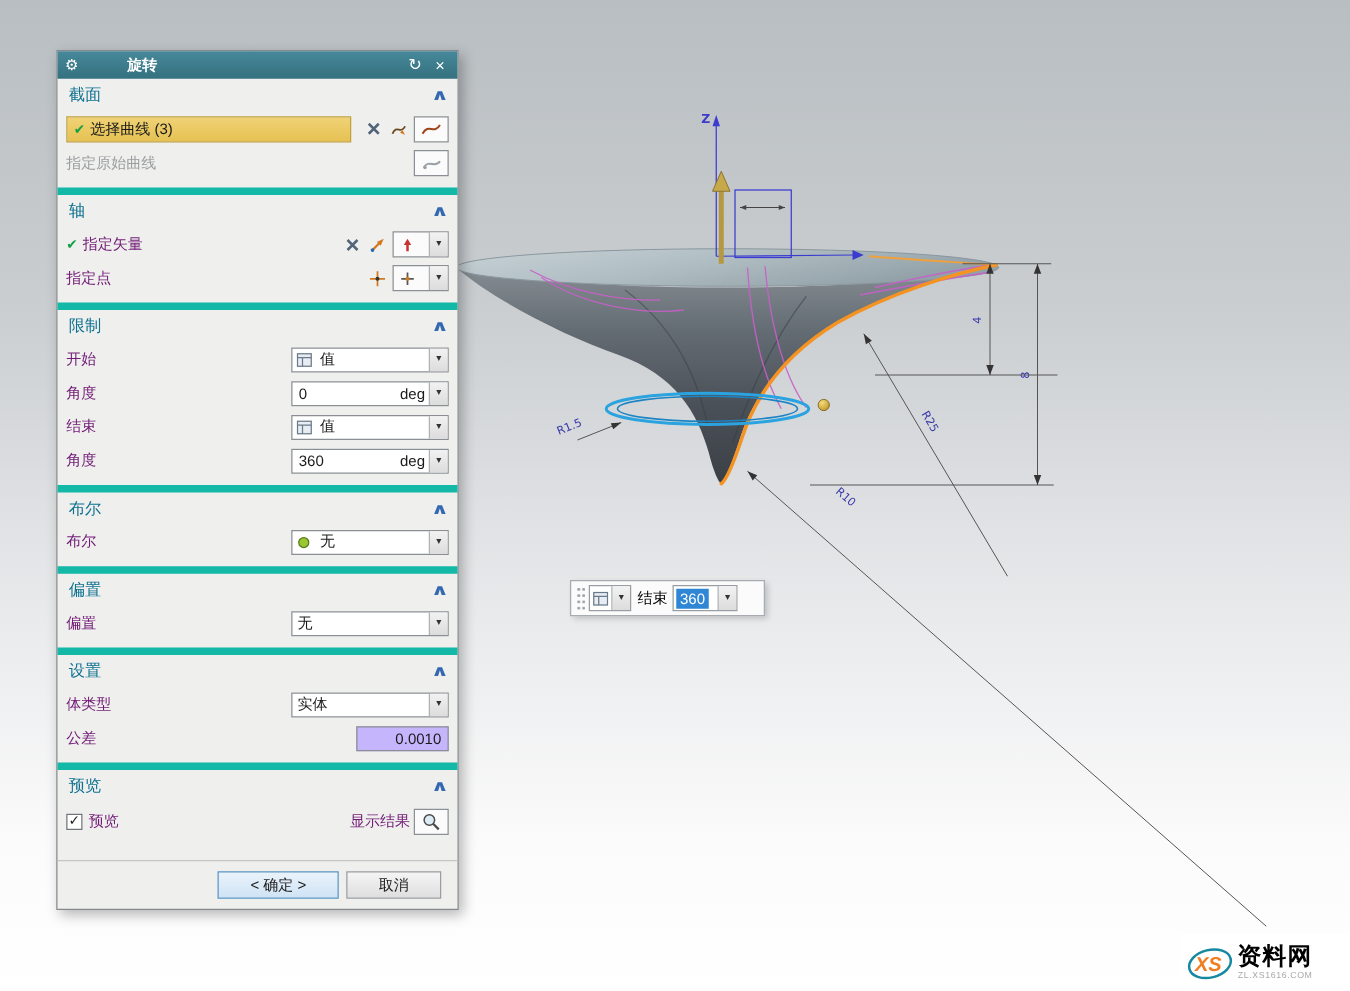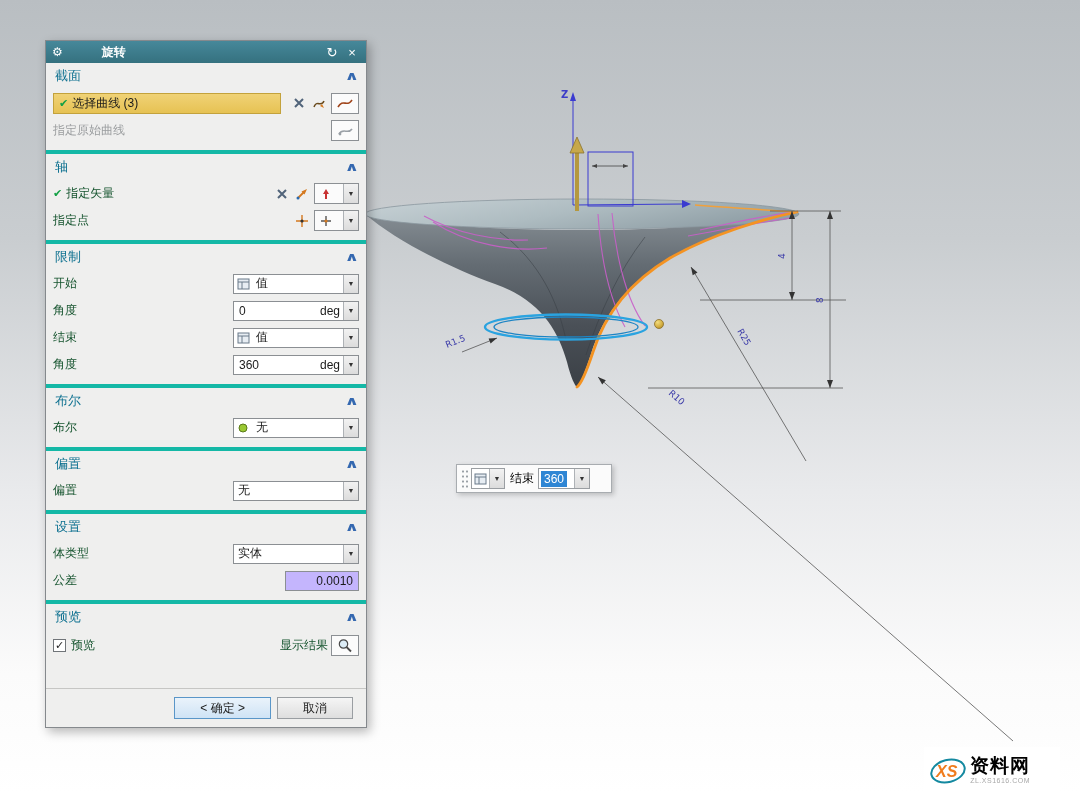--- a/index.html
+++ b/index.html
@@ -15,27 +15,27 @@
   
   .dialog{position:absolute;left:45px;top:40px;width:320px;height:686px;
     background:#efefee;border:1px solid #85898d;box-shadow:3px 4px 10px rgba(0,0,0,.28);
     font-size:12px;color:#1a1a1a;display:flex;flex-direction:column;}
   .titlebar{height:22px;background:linear-gradient(180deg,#46889a,#35717f);display:flex;align-items:center;
     padding:0 6px;color:#fff;flex:0 0 auto;}
   .titlebar .gear{font-size:12px;margin-right:5px;}
   .titlebar .title{font-weight:bold;font-size:12px;flex:1;margin-left:34px;}
   .tb-btn{width:16px;text-align:center;font-size:13px;cursor:default;margin-left:4px;}
   .dlg-body{flex:1;display:flex;flex-direction:column;}
-  .section{border-bottom:4px solid #14b8a6;padding-bottom:6px;}
+  .section{border-bottom:6px solid #14b8a6;padding-bottom:6px;}
   .sec-header{height:26px;display:flex;align-items:center;padding:0 9px;}
   .sec-title{color:#0e7190;font-size:13px;}
   .chev{margin-left:auto;color:#3468b0;font-weight:bold;font-size:12px;transform:scaleX(1.5);}
   .row{display:flex;align-items:center;padding:0 7px;height:27px;}
   .row.sel{height:28px;}
-  .lbl{font-size:12px;color:#14532d;}
+  .lbl{font-size:12px;color:#701a75;}
   .lbl.dim{color:#9a9d9f;}
   .check{color:#13a045;font-weight:bold;margin-right:4px;font-size:11px;}
   .sel-field{flex:0 0 auto;width:228px;height:21px;display:flex;align-items:center;padding:0 5px;box-sizing:border-box;
     background:linear-gradient(180deg,#f0d276,#e6c253);border:1px solid #c3a23c;}
   .mini-btn{width:18px;height:18px;display:flex;align-items:center;justify-content:center;margin-left:2px;}
   .boxed-btn{width:28px;height:21px;border:1px solid #8c9094;background:#fbfbfb;display:flex;align-items:center;justify-content:center;margin-left:3px;box-sizing:border-box;}
   .boxed-wide{width:45px;height:21px;border:1px solid #8c9094;background:#fbfbfb;display:flex;align-items:center;margin-left:3px;box-sizing:border-box;}
   .boxed-wide .caret-seg{margin-left:auto;}
   .push{margin-left:auto;}
   .combo{margin-left:auto;width:126px;height:20px;border:1px solid #8b8f93;background:#fff;display:flex;align-items:center;box-sizing:border-box;}
@@ -55,21 +55,21 @@
   .btn.plain{background:linear-gradient(180deg,#f5f5f5,#dedede);border:1px solid #9a9ea2;margin-left:6px;}
   
   .osd{position:absolute;left:456px;top:464px;width:156px;height:29px;background:#fbfbfb;border:1px solid #a8acb0;
     box-shadow:2px 2px 5px rgba(0,0,0,.2);display:flex;align-items:center;padding:0 4px;box-sizing:border-box;font-size:12px;}
   .grip{width:7px;height:20px;margin-right:3px;
     background-image:radial-gradient(circle,#9aa0a6 1px,transparent 1.2px);background-size:4px 5px;}
   .osd-combo{width:34px;height:21px;border:1px solid #9a9ea2;background:#fff;display:flex;align-items:center;box-sizing:border-box;margin-right:5px;}
   .osd-field{width:52px;height:21px;border:1px solid #9a9ea2;background:#fff;display:flex;align-items:center;box-sizing:border-box;margin-left:4px;}
   .osd-field .seltext{background:#2f86d4;color:#fff;padding:1px 3px;font-size:12px;margin-left:2px;}
   
-  .watermark{position:absolute;left:924px;top:747px;width:136px;height:45px;background:#fff;display:flex;align-items:center;padding:2px 6px 2px 4px;box-sizing:border-box;}
+  .watermark{position:absolute;left:944px;top:747px;width:136px;height:45px;background:#fff;display:flex;align-items:center;padding:2px 6px 2px 4px;box-sizing:border-box;}
   .wm-text{display:flex;flex-direction:column;align-items:flex-end;margin-left:2px;}
   .wm-brand{font-size:19px;font-weight:bold;color:#000000;letter-spacing:1px;line-height:22px;}
   .wm-url{font-size:7px;color:#a8a8a8;letter-spacing:.5px;}
 </style>
 </head>
 <body>
 
 <svg id="scene" width="1080" height="793">
   <defs>
     <linearGradient id="topfaceGrad" x1="0" y1="0" x2="1" y2="0.4">

